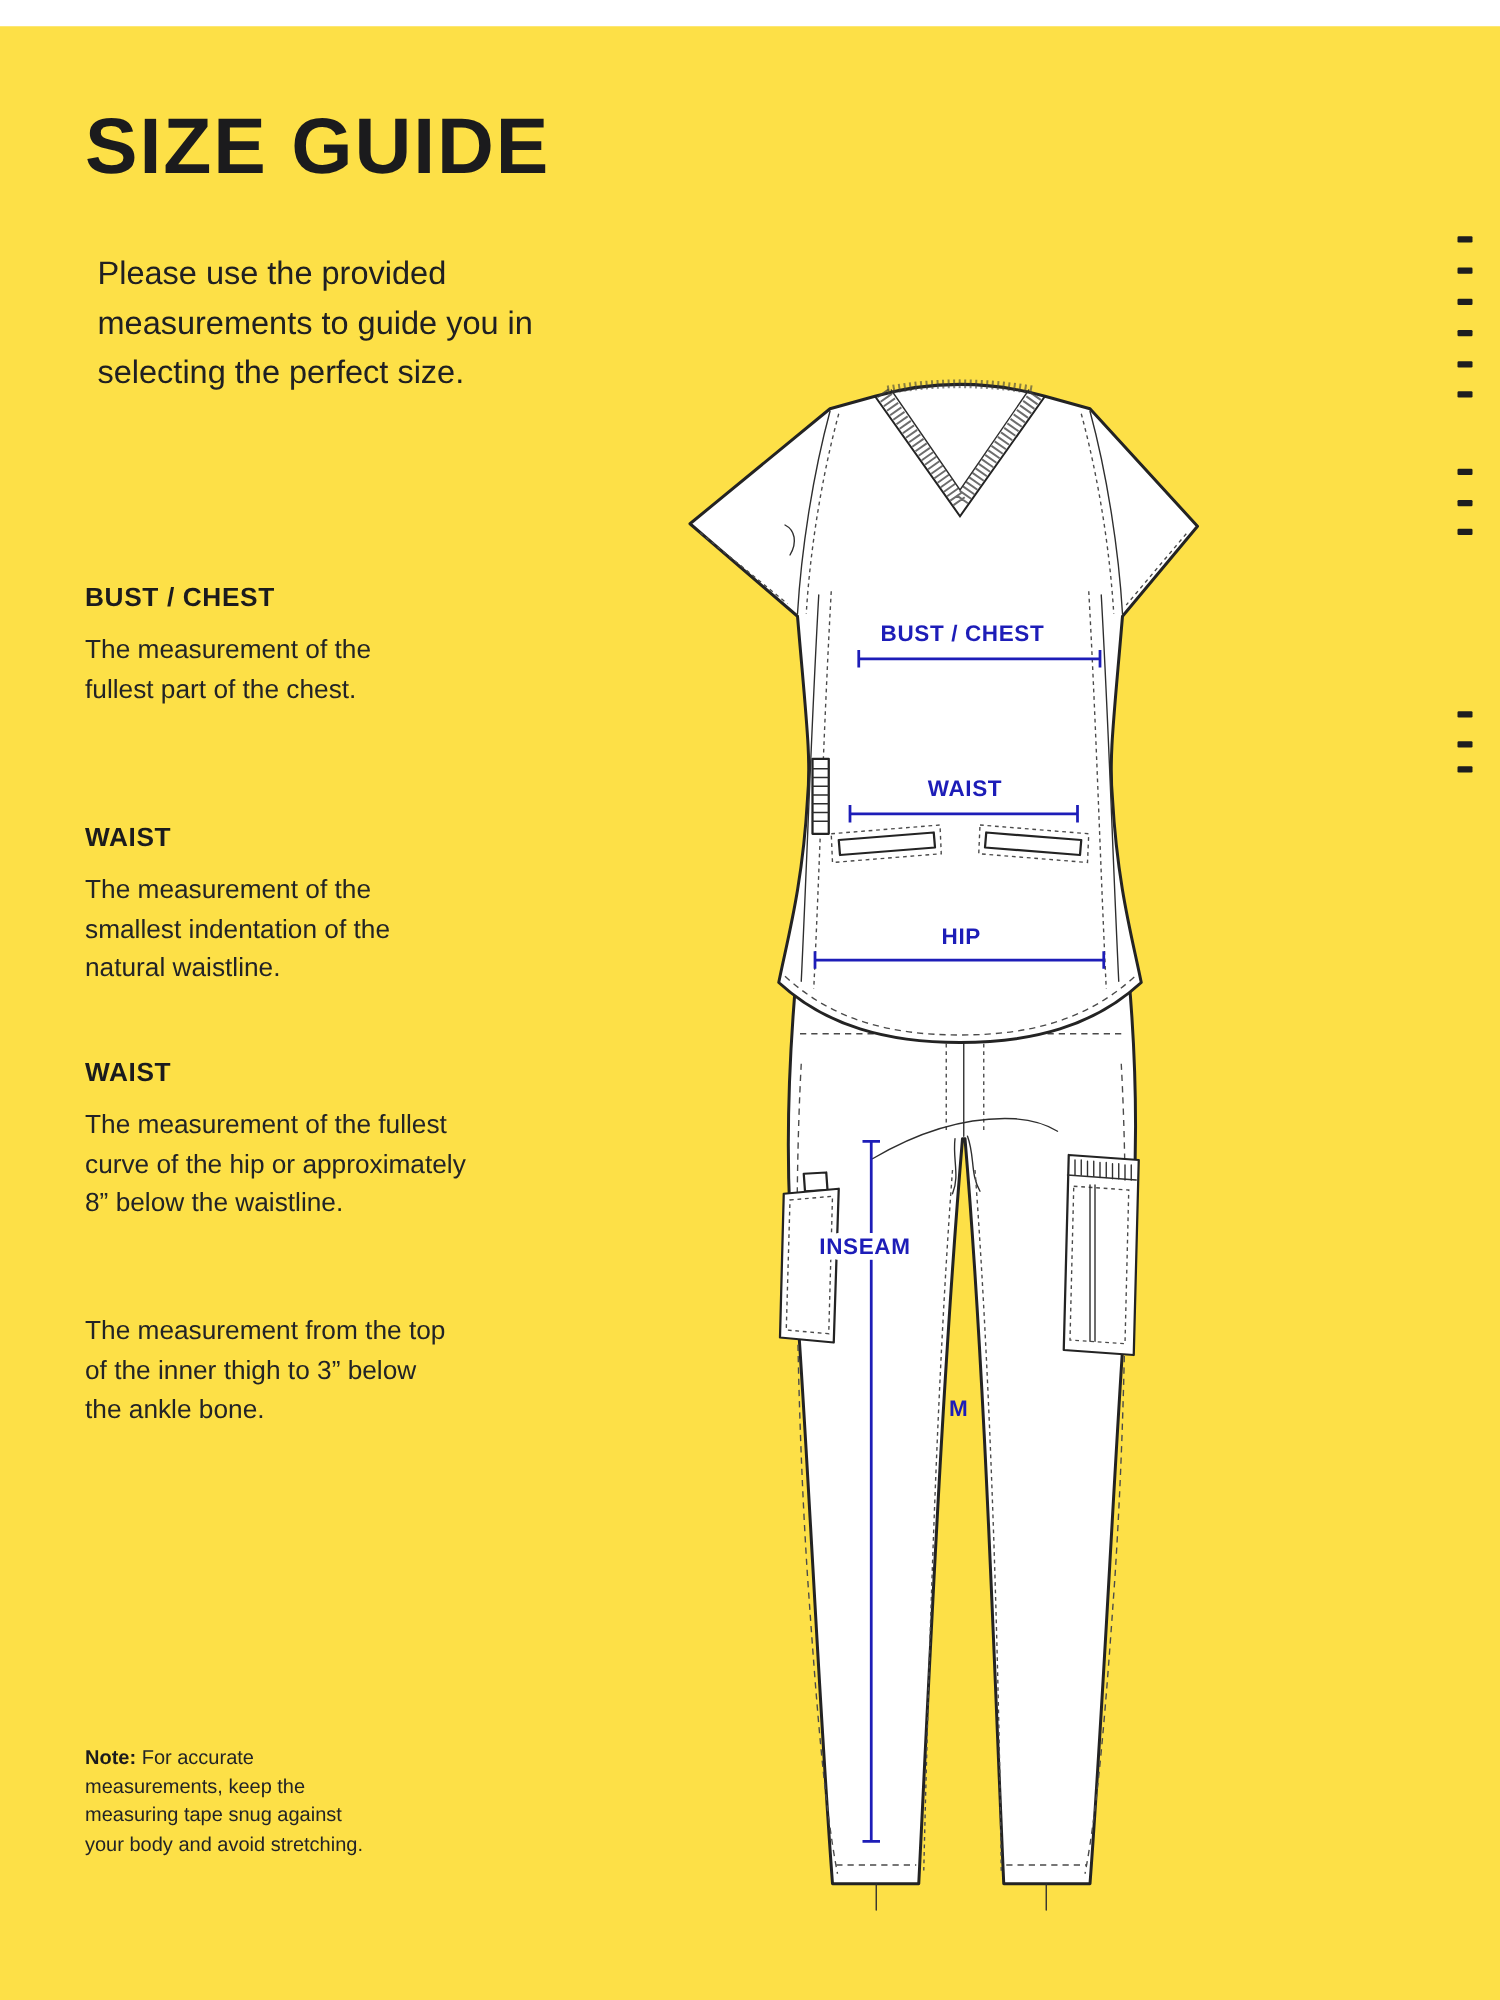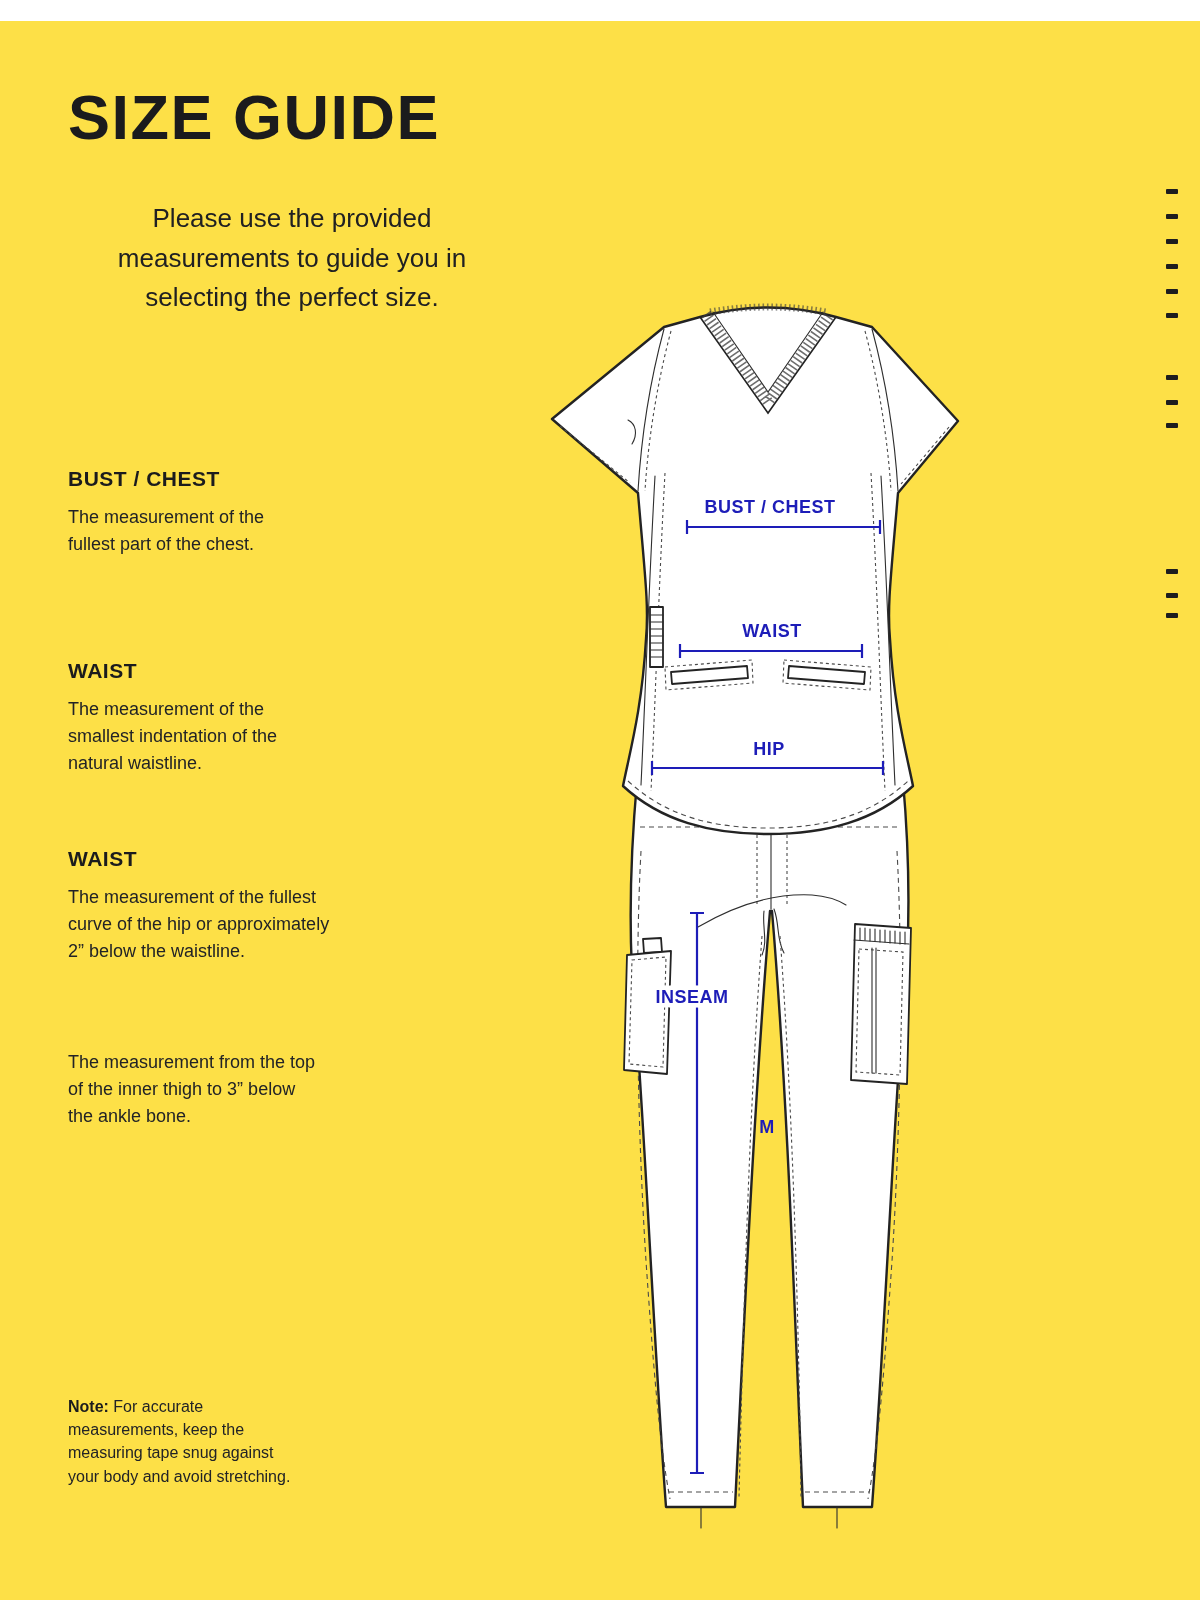--- a/index.html
+++ b/index.html
@@ -2,25 +2,25 @@
 <html><head>
 <meta charset="utf-8">
 <style>
   html,body{margin:0;padding:0;background:#ffffff;}
   body{font-family:"Liberation Sans", sans-serif;color:#1e1e1e;}
   .canvas{position:relative;width:1200px;height:1600px;background:#fde047;overflow:hidden;margin-top:21px;}
 
   
   .page-title{position:absolute;left:68px;top:60px;margin:0;font-size:63px;font-weight:700;
     letter-spacing:1.5px;color:#1b1b1d;}
-  .intro{position:absolute;left:52px;top:178px;width:480px;margin:0;font-size:26px;
-    line-height:1.52;white-space:pre-line;color:#202022;text-align:center;}
+  .intro{position:absolute;left:78px;top:178px;width:480px;margin:0;font-size:26px;
+    line-height:1.52;white-space:pre-line;color:#202022;}
   .def{position:absolute;left:68px;width:430px;}
   .def h2{margin:0 0 13px 0;font-size:21px;font-weight:700;letter-spacing:.5px;color:#1b1b1d;}
-  .def p{margin:0;font-size:18px;line-height:1.5;white-space:pre-line;color:#222326;}
+  .def p{margin:0;font-size:21px;line-height:1.5;white-space:pre-line;color:#222326;}
   .def-bust{top:446px}.def-waist{top:638px}.def-hips{top:826px}.def-inseam{top:1028px}
   .note{position:absolute;left:68px;top:1374px;width:380px;margin:0;font-size:16px;
     line-height:1.45;white-space:pre-line;color:#222326;}
   .note strong{font-weight:700;color:#1b1b1d;}
 
   
   .edge-mark{position:absolute;right:22px;width:12px;height:5px;background:#1d1d1f;border-radius:1px;}
 
   
   .diagram-svg{position:absolute;left:0;top:0;width:1200px;height:1600px;}
@@ -57,21 +57,21 @@
     <h2>WAIST</h2>
     <p>The measurement of the
 smallest indentation of the
 natural waistline.</p>
   </section>
 
   <section class="def def-hips">
     <h2>WAIST</h2>
     <p>The measurement of the fullest
 curve of the hip or approximately
-2” below the waistline.</p>
+8” below the waistline.</p>
   </section>
 
   <section class="def def-inseam">
     <p>The measurement from the top
 of the inner thigh to 3” below
 the ankle bone.</p>
   </section>
 
   <p class="note"><strong>Note:</strong> <span>For accurate
 measurements, keep the

